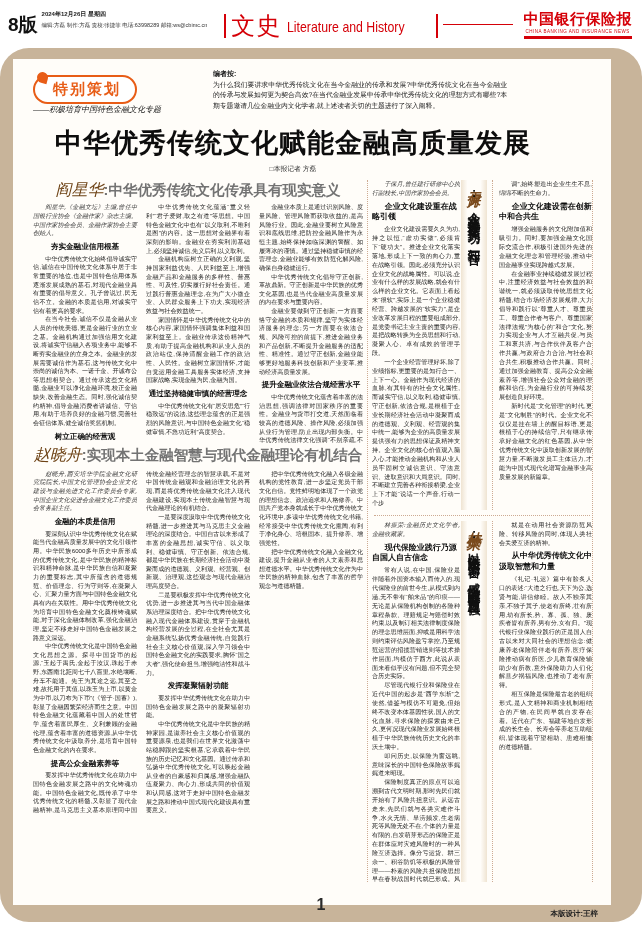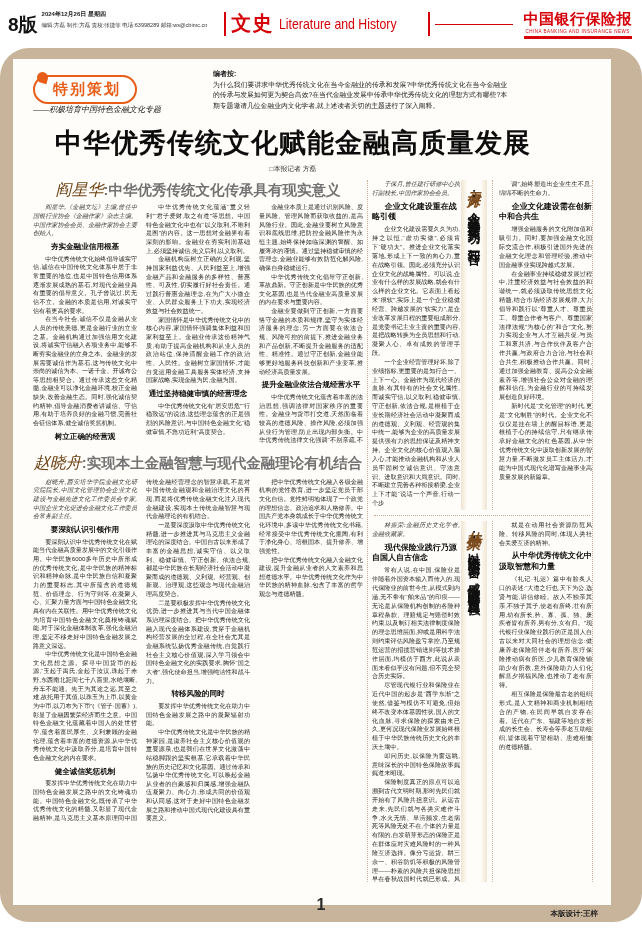--- a/index.html
+++ b/index.html
@@ -10,21 +10,21 @@
     overflow:hidden;
   }
   
   .vheader { height:48px; padding:10px 10px 0 8px; display:flex; align-items:flex-start; background:#fff; }
   .pg-num { font-size:19px; font-weight:bold; color:#111; line-height:30px; margin-right:4px; }
   .pg-meta { display:flex; flex-direction:column; justify-content:center; margin-right:6px; }
   .pg-meta .d1 { font-size:6px; color:#222; font-weight:bold; }
   .pg-meta .d2 { font-size:5.5px; color:#333; margin-top:3px; white-space:nowrap; }
   .sec-wrap { display:flex; align-items:center; margin-left:6px; }
   .redbar { width:2px; height:24px; background:#d50008; margin:0 5px; }
-  .sec-cn { font-size:20px; font-weight:bold; color:#d50008; letter-spacing:1px; }
+  .sec-cn { font-size:24px; font-weight:normal; color:#d50008; letter-spacing:1px; }
   .sec-en { font-size:15px; color:#d50008; margin-left:6px; transform:scaleX(.82); transform-origin:left; white-space:nowrap; font-stretch:condensed; }
   .hline { flex:1; height:0; border-top:1.5px solid #d50008; margin:14px 4px 0 0px; }
   .masthead { text-align:center; border-bottom:3px solid #d50008; padding-bottom:2px; margin-left:7px; }
   .masthead .mh-cn { font-size:15px; font-weight:bold; color:#d50008; letter-spacing:0.5px; white-space:nowrap; }
   .masthead .mh-en { font-size:4.5px; color:#d50008; letter-spacing:0.5px; white-space:nowrap; }
   
   .frame { position:absolute; top:48px; left:0; width:642px; height:874px; background:#c8b49a; padding:11px 31px 17px 13px;border-radius:29px; }
   .page  { background:#fffdf9; width:100%; height:100%; padding:8px 18px 6px 20px; overflow:hidden; position:relative; }
   .design-credit { position:absolute; bottom:3px; right:44px; font-size:7.5px; font-weight:bold; color:#222; }
   .pageno { position:absolute; top:896px; left:0; width:642px; text-align:center; font-size:16px; color:#2a2a2a; font-weight:bold; z-index:5; }
@@ -56,21 +56,21 @@
   .art-title { text-align:center; margin:0 0 4px 0; line-height:1.2; }
   .art-name { font-size:16px; font-weight:normal; font-style:italic; color:#6e4316; font-family:"DejaVu Serif","Liberation Serif",serif; }
   .art-rest { font-size:14.5px; font-weight:bold; color:#737373; }
   .art-body { column-count:3; column-gap:9px; column-fill:auto; font-size:6.1px; line-height:1.42;
               text-align:justify; color:#242424; overflow:hidden; }
   .art1-body { height:242px; }
   .art2-body { height:352px; }
   .art-body p, .mid-col p, .right-col p { margin:0; text-indent:2em; }
   .bio { font-style:italic; color:#3a3a3a; font-family:"DejaVu Serif","Liberation Serif",serif; }
   .sub-h { font-size:7.6px; font-weight:bold; text-align:center; margin:4px 0 3px 0; color:#0e0e0e; line-height:1.3; }
-  .art2-head { margin-top:8px; margin-bottom:5px; }
+  .art2-head { margin-bottom:5px; }
   
   .mid-col, .right-col { font-size:6.1px; line-height:1.45; text-align:justify; color:#242424; }
   .mid-col .sub-h, .right-col .sub-h { text-align:left; text-indent:1.6em; font-size:8px; margin:4px 0 3px 0; }
   .vtitle { width:26px; margin:0 1px; writing-mode:vertical-rl; text-orientation:upright;
             font-weight:bold; font-size:12.5px; letter-spacing:2px; line-height:26px; overflow:hidden;
             background:linear-gradient(90deg,#efe4d2 0%,#fffdf9 25%,#fffdf9 75%,#efe4d2 100%); color:#101010; }
   .vtitle .vname { color:#7a4a1c; font-family:"DejaVu Serif","Liberation Serif",serif; font-style:italic; font-size:14px; }
   
   .footer { position:absolute; top:922px; left:0; width:642px; height:26px; background:#fff; }
 </style>
@@ -135,28 +135,28 @@
             <p>金融业要做到守正创新,一方面要恪守金融的本质和规律,坚守为实体经济服务的理念;另一方面要在依法合规、风险可控的前提下,推进金融业务和产品创新,不断提升金融服务的适配性、精准性。通过守正创新,金融业能够更好地服务科技创新和产业变革,推动经济高质量发展。</p>
             <div class="sub-h">提升金融业依法合规经营水平</div>
             <p>中华优秀传统文化蕴含着丰富的法治思想,强调法律对国家秩序的重要性。金融业与货币打交道,天然面临着较高的道德风险、操作风险,必须加强从业行为管理,防止出现内部失衡。中华优秀传统法律文化强调“不别亲疏,不殊贵贱,一断于法”“奉法者强则国强,奉法者弱则国弱”,体现了对法律、规则的重视。在金融领域,这种重视法律规则的精神尤为重要,因为金融业是一个强监管、重规则的领域,特别讲究依法合规经营。</p>
           </div>
 
         <div class="art-title art2-head">
           <span class="art-name">赵晓舟</span><span class="art-rest">:实现本土金融智慧与现代金融理论有机结合</span>
         </div>
         <div class="art-body art2-body">
             <p class="bio">赵晓舟,西安培华学院金融文化研究院院长,中国文化管理协会企业文化建设与金融先进文化工作委员会专家,中国企业文化促进会金融文化工作委员会常务副主任。</p>
-            <div class="sub-h">要深刻认识引领作用</div>
+            <div class="sub-h">金融的本质是信用</div>
             <p>要深刻认识中华优秀传统文化在赋能当代金融高质量发展中的文化引领作用。中华民族6000多年历史中所形成的优秀传统文化,是中华民族的精神标识和精神命脉,是中华民族自信和凝聚力的重要标志,其中所蕴含的道德规范、价值理念、行为守则等,在凝聚人心、汇聚力量方面与中国特色金融文化具有内在关联性。用中华优秀传统文化为培育中国特色金融文化奠根铸魂赋能,对于深化金融体制改革,强化金融治理,坚定不移走好中国特色金融发展之路意义深远。</p>
             <p>中华优秀传统文化是中国特色金融文化思想之源。探寻中国货币的起源,“玉起于禺氏,金起于汝汉,珠起于赤野,东西南北距周七千八百里,水绝壤断,舟车不能通。先王为其途之远,其至之难,故托用于其值,以珠玉为上币,以黄金为中币,以刀布为下币”(《管子·国蓄》),彰显了金融因繁荣经济而生之意。中国特色金融文化蕴藏着中国人的处世哲学,蕴含着富民厚生、义利兼顾的金融伦理,蕴含着丰富的道德资源,从中华优秀传统文化中汲取养分,是培育中国特色金融文化的内在要求。</p>
-            <div class="sub-h">健全诚信奖惩机制</div>
+            <div class="sub-h">提高公众金融素养等</div>
             <p>要发挥中华优秀传统文化在助力中国特色金融发展之路中的文化铸魂功能。中国特色金融文化,既传承了中华优秀传统文化的精髓,又彰显了现代金融精神,是马克思主义基本原理同中国传统金融经营理念的智慧承载,不是对中国传统金融观和金融治理文化的再现,而是将优秀传统金融文化注入现代金融建设,实现本土传统金融智慧与现代金融理论的有机结合。</p>
             <p>一是要深度汲取中华优秀传统文化精髓,进一步推进其与马克思主义金融理论的深度结合。中国自古以来形成了丰富的金融思想,诚实守信、以义取利、稳健审慎、守正创新、依法合规,都是中华民族在长期经济社会活动中凝聚而成的道德观、义利观、经营观、创新观、治理观,这些观念与现代金融治理高度契合。</p>
             <p>二是要积极发挥中华优秀传统文化优势,进一步推进其与当代中国金融体系治理深度结合。把中华优秀传统文化融入现代金融体系建设,贯穿于金融机构经营发展的全过程,在全社会尤其是金融系统弘扬优秀金融传统,自觉践行社会主义核心价值观,深入学习领会中国特色金融文化的实践要求,胸怀“国之大者”,强化使命担当,增强纯洁性和战斗力。</p>
-            <div class="sub-h">转移风险的同时</div>
+            <div class="sub-h">发挥凝聚辐射功能</div>
             <p>要发挥中华优秀传统文化在助力中国特色金融发展之路中的凝聚辐射功能。</p>
             <p>中华优秀传统文化是中华民族的精神家园,是滋养社会主义核心价值观的重要源泉,也是我们在世界文化激荡中站稳脚跟的坚实根基,它承载着中华民族的历史记忆和文化基因。通过传承和弘扬中华优秀传统文化,可以唤起金融从业者的自豪感和归属感,增强金融队伍凝聚力、向心力,形成共同的价值观和认同感,这对于走好中国特色金融发展之路和推动中国式现代化建设具有重要意义。</p>
             <p>把中华优秀传统文化融入各级金融机构的党性教育,进一步坚定党员干部文化自信。党性鲜明地体现了一个政党的理想信念、政治追求和人格修养。中国共产党本身就成长于中华优秀传统文化环境中,多读中华优秀传统文化书籍,经常接受中华优秀传统文化熏陶,有利于净化身心、培根固本、提升修养、增强党性。</p>
             <p>把中华优秀传统文化融入金融文化建设,提升金融从业者的人文素养和思想道德水平。中华优秀传统文化作为中华民族的精神血脉,包含了丰富的哲学观念与道德精髓。</p>
           </div>
       </div>
 
       <div class="vdash"></div>
 
       <div class="right-wrap">

